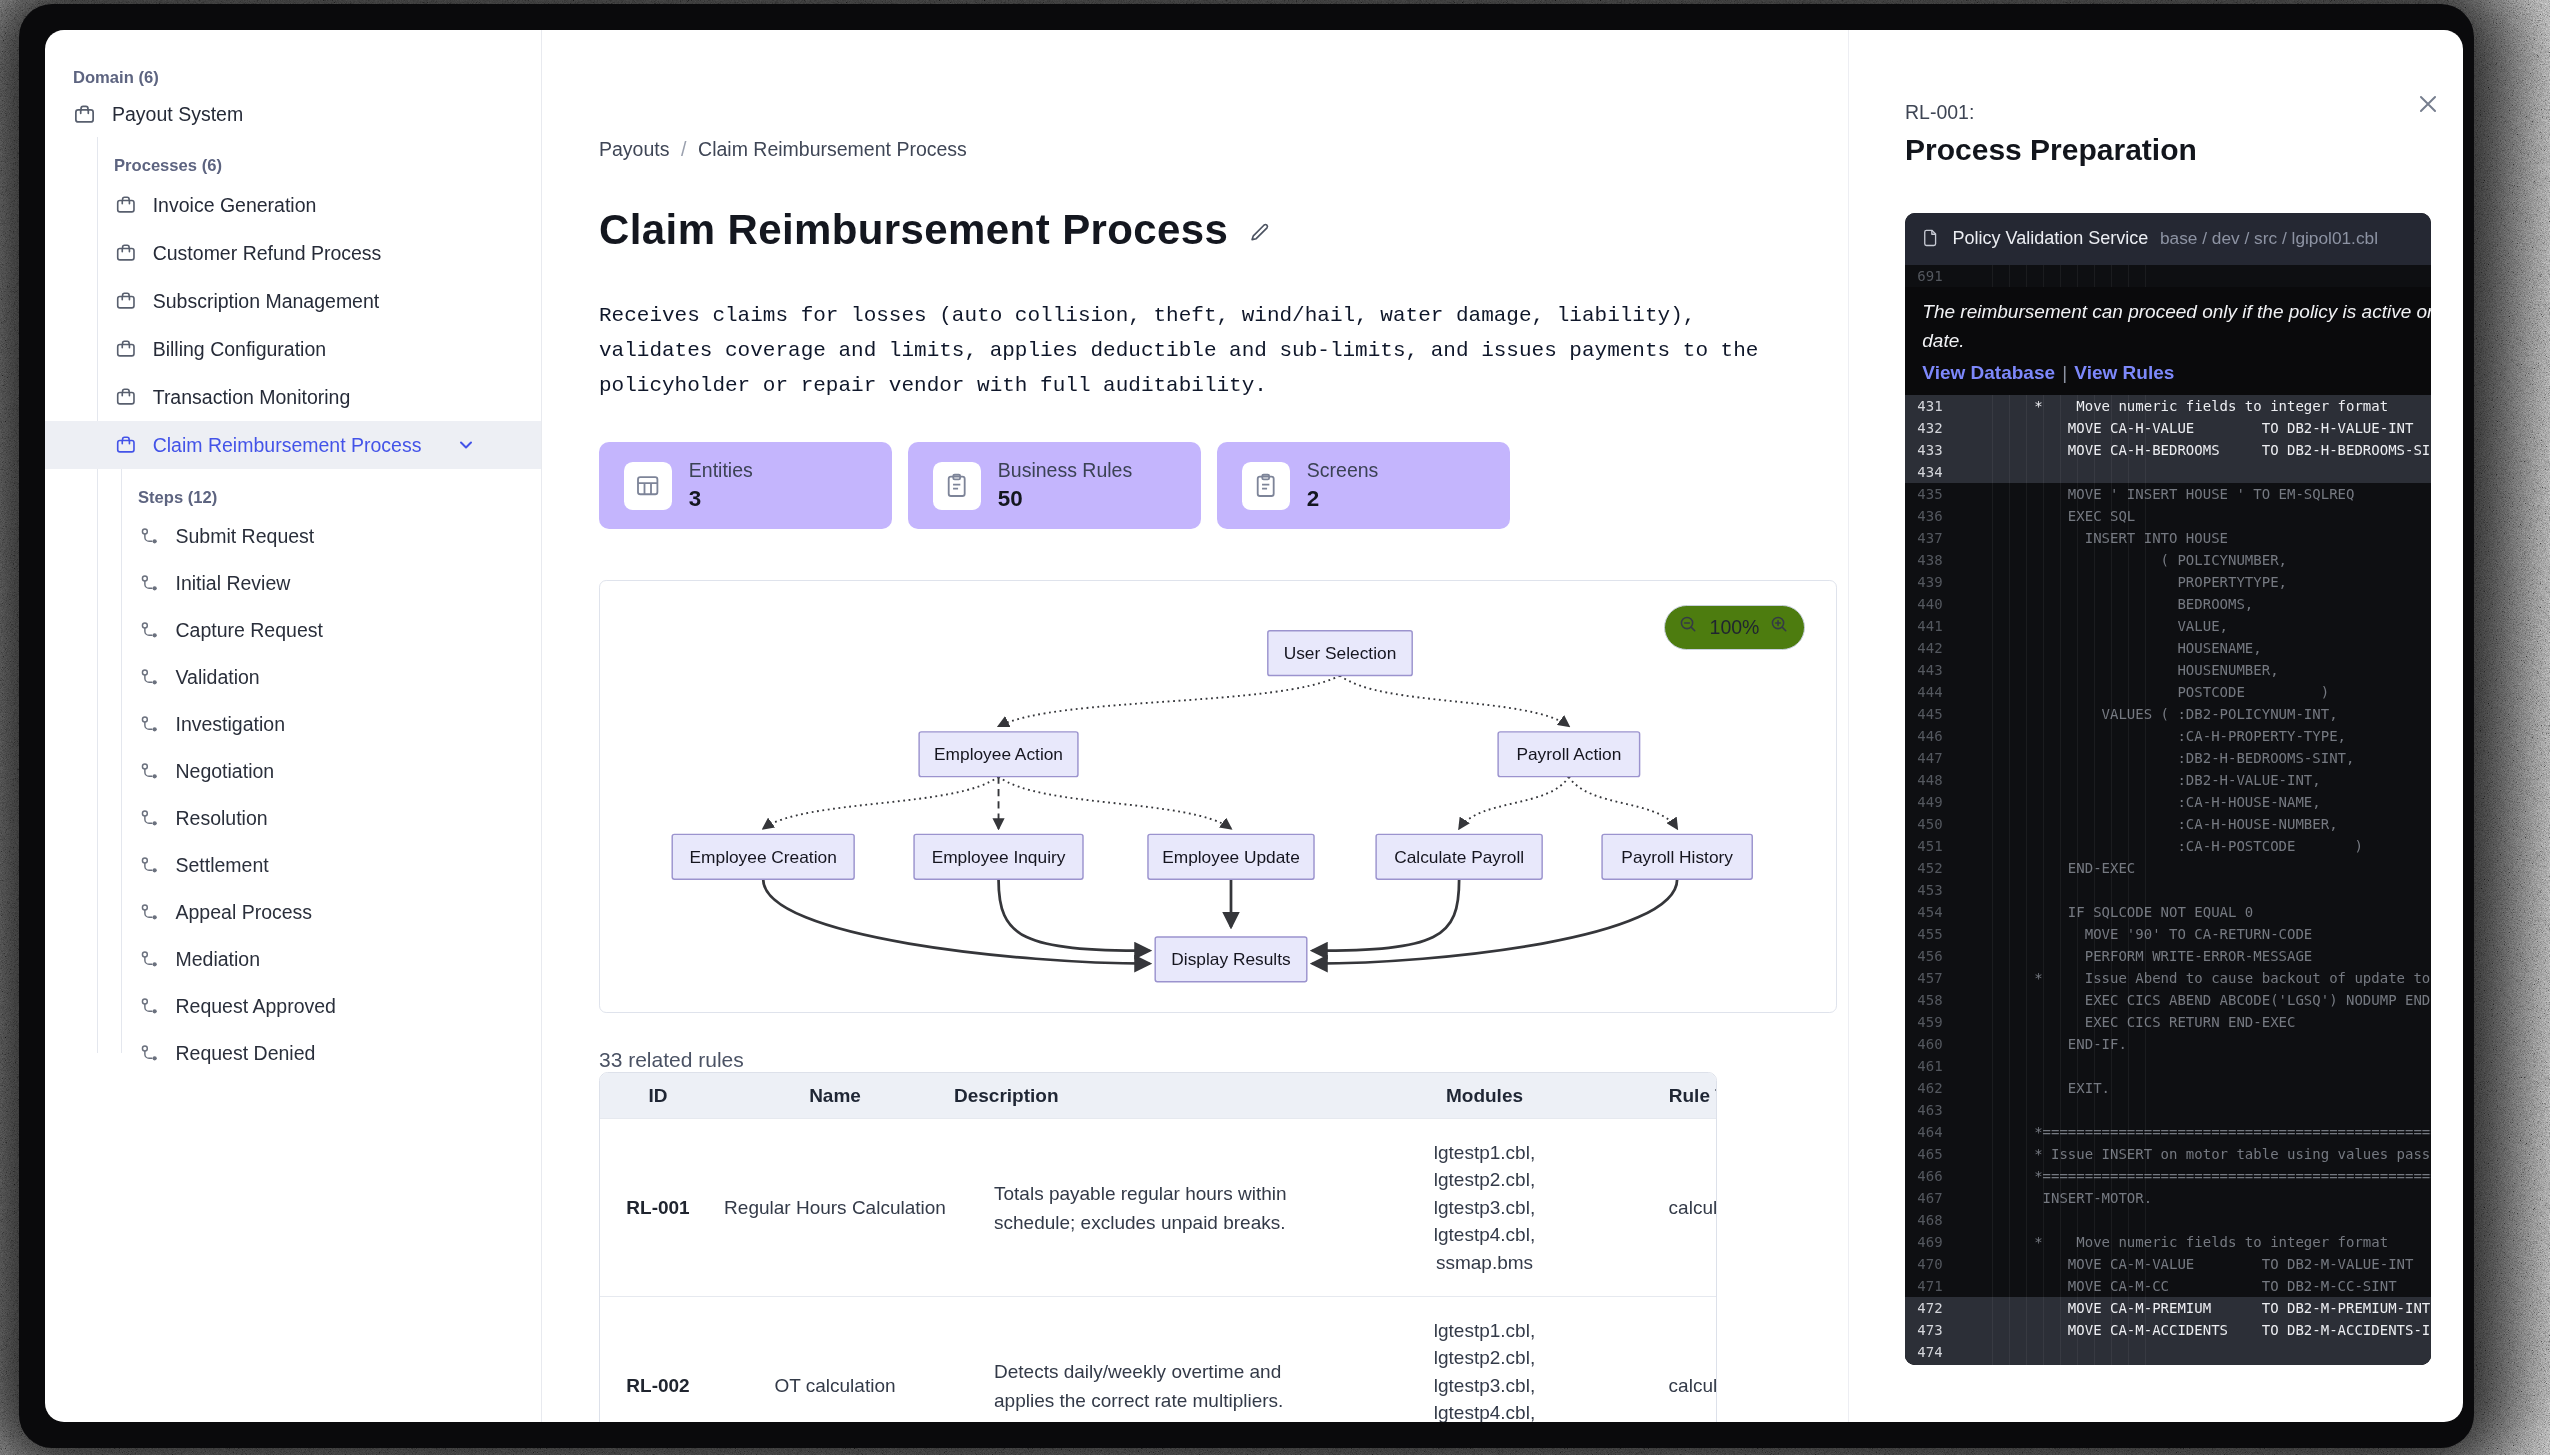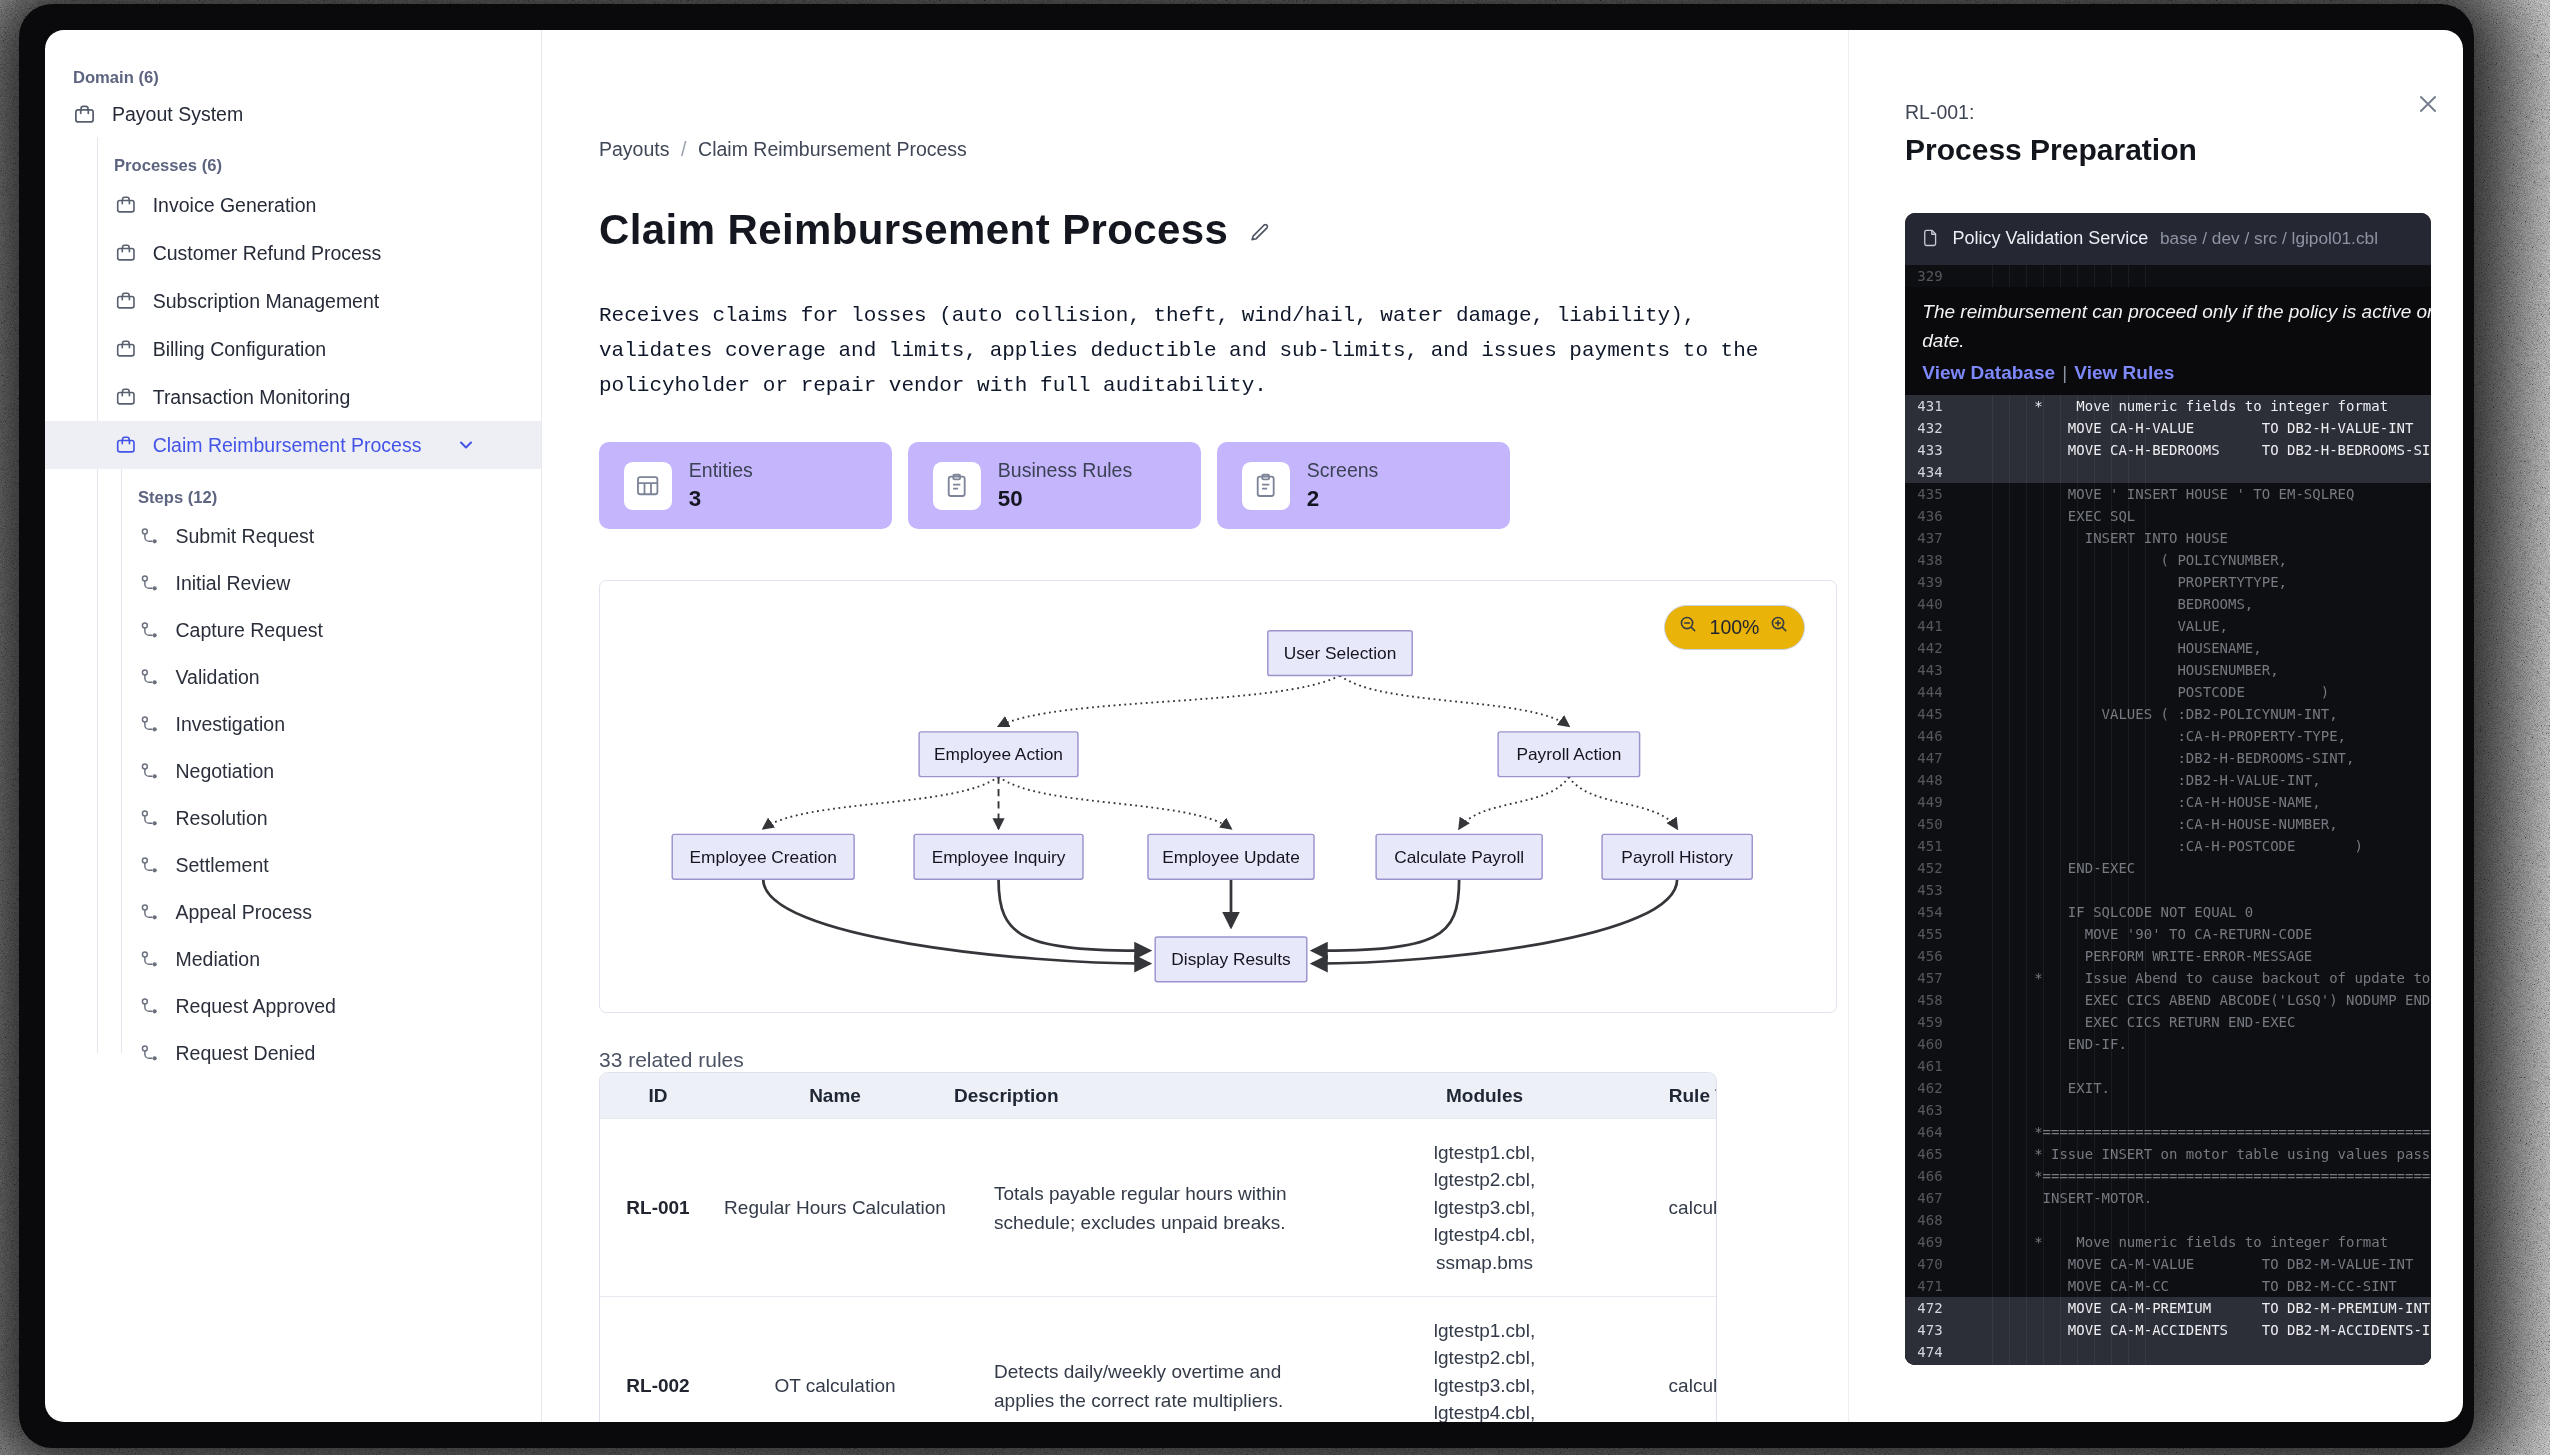--- a/index.html
+++ b/index.html
@@ -42,21 +42,21 @@
   .stat{width:293px;height:87px;background:#c4b5fd;border-radius:10px;display:flex;align-items:center;
         gap:17.3px;padding-left:24.5px;box-sizing:border-box;}
   .stat-ic{width:48px;height:48px;background:#ffffff;border-radius:8.7px;display:flex;align-items:center;
            justify-content:center;color:#7d8498;}
   .stat-label{font-size:19.5px;color:#3b4254;}
   .stat-value{font-size:22.4px;font-weight:bold;color:#14171f;margin-top:4.3px;}
   .diagram-card{margin-top:51px;width:1238px;height:433px;border:1.1px solid #dfe3ec;border-radius:7.2px;
                 position:relative;box-sizing:border-box;background:#fff;}
   .zoom-pill{position:absolute;top:24px;right:31px;width:139px;height:43px;border:1.1px solid #c9d0dd;
              border-radius:23px;display:flex;align-items:center;justify-content:center;gap:10px;
-             font-size:19.5px;color:#1f2430;background:#eab308;}
+             font-size:19.5px;color:#1f2430;background:#4d7c0f;}
   .zoom-pill .ic{color:#343a46;}
   .rules-heading{margin-top:35px;font-size:21px;color:#4a5264;}
   .rules-table{width:1118px;border:1.1px solid #dde1ea;border-radius:8.7px;overflow:hidden;
                box-sizing:border-box;background:#fff;}
   .thead{display:flex;background:#edf0f6;height:45px;align-items:center;font-size:19px;font-weight:bold;color:#1f2634;}
   .trow{display:flex;border-top:0.7px solid #e6e9ef;align-items:center;font-size:19px;color:#333a48;}
   .cell{box-sizing:border-box;}
   .c0{flex:0 0 116px;text-align:center;}
   .c1{flex:0 0 238px;text-align:center;}
   .c2{flex:0 0 426px;padding:24.5px 40px;text-align:left;line-height:29px;}
@@ -518,21 +518,21 @@
               <g fill="none" stroke="currentColor" stroke-width="1.6" stroke-linejoin="round">
                 <path d="M6.5 2.8h6.5l4.5 4.5V19a2 2 0 0 1-2 2h-9a2 2 0 0 1-2-2V4.8a2 2 0 0 1 2-2z"></path>
                 <path d="M13 2.8V7.5h4.5"></path>
               </g>
             </svg></span>
         <span class="code-service" data-name="code-service-name">Policy Validation Service</span>
         <span class="code-path" data-name="code-file-path">base / dev / src / lgipol01.cbl</span>
       </div>
       <div class="code-body" data-name="code-body">
         <div class="iguides" data-name="indent-guides"></div>
-        <div class="cl" data-name="code-line"><span class="ln">329</span><span class="lt"></span></div>
+        <div class="cl" data-name="code-line"><span class="ln">691</span><span class="lt"></span></div>
         <div class="annot" data-name="rule-annotation">
           <div class="annot-text" data-name="annotation-text">The reimbursement can proceed only if the policy is active on the expense date.</div>
           <div class="annot-links">
             <span data-name="view-database-link">View Database</span><span class="sep" data-name="link-separator">|</span><span data-name="view-rules-link">View Rules</span>
           </div>
         </div>
         <div id="code-lines">
   <div class="cl hl" data-name="code-line"><span class="ln" data-name="line-number">431</span><span class="lt" data-name="line-text">     *    Move numeric fields to integer format</span></div>
 
   <div class="cl hl" data-name="code-line"><span class="ln" data-name="line-number">432</span><span class="lt" data-name="line-text">         MOVE CA-H-VALUE        TO DB2-H-VALUE-INT</span></div>

